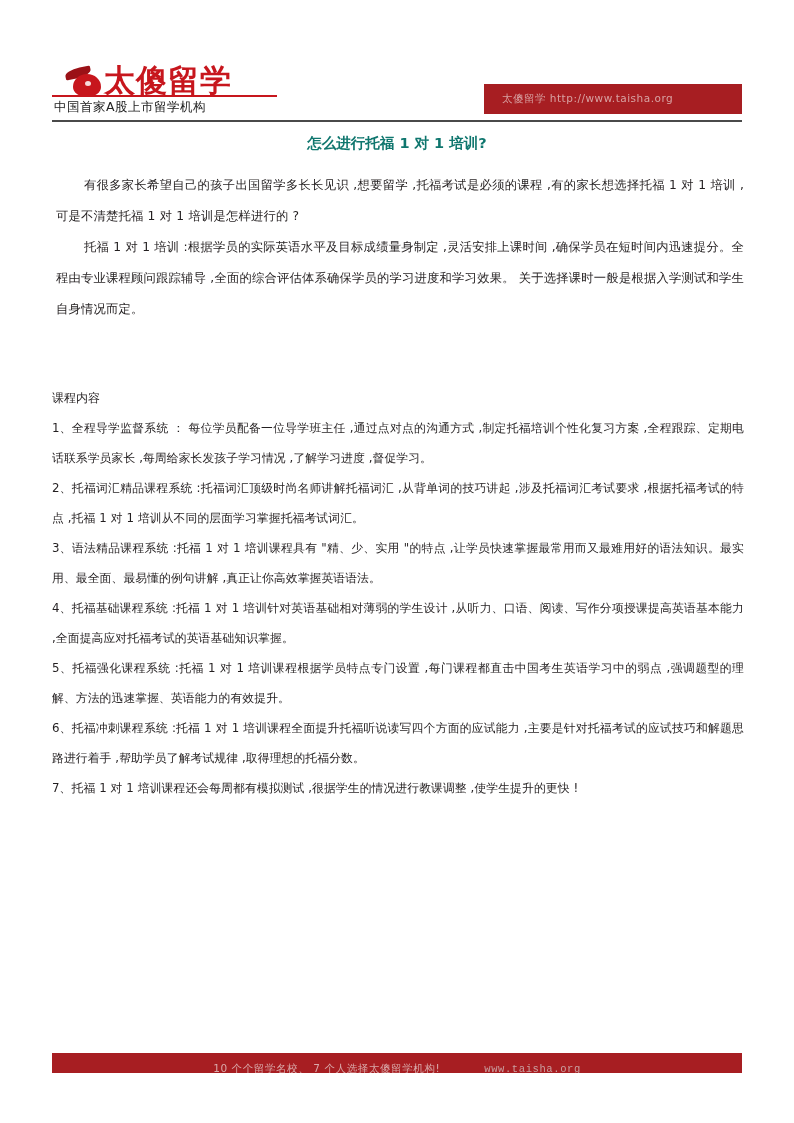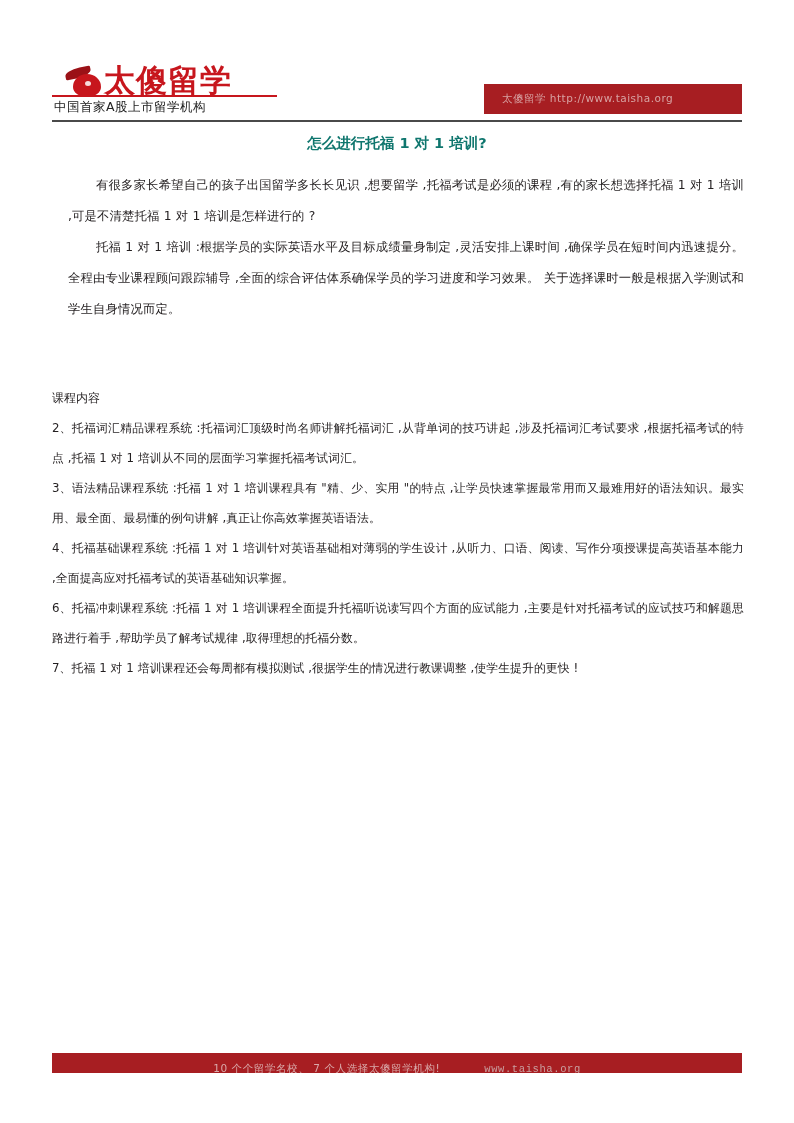--- a/index.html
+++ b/index.html
@@ -139,21 +139,21 @@
     position: absolute;
     left: 52px;
     top: 170px;
     width: 692px;
   }
   .para {
     font-size: 12.3px;
     color: #231f20;
     line-height: 31px;
     text-align: justify;
-    margin: 0 0 0 16px;
+    margin: 0 0 0 4px;
     letter-spacing: .2px;
   }
   .para.indent {
     text-indent: 28px;
   }
   .spacer-lg {
     height: 58px;
   }
   .section-label {
     font-size: 12px;
@@ -220,23 +220,25 @@
   <div class="doc-title">怎么进行托福 1 对 1 培训?</div>
 
   <div class="content">
     <p class="para indent">有很多家长希望自己的孩子出国留学多长长见识    ,想要留学 ,托福考试是必须的课程   ,有的家长想选择托福    1 对 1 培训 ,可是不清楚托福  1 对 1 培训是怎样进行的  ?</p>
     <p class="para indent">托福 1 对 1 培训 :根据学员的实际英语水平及目标成绩量身制定      ,灵活安排上课时间  ,确保学员在短时间内迅速提分。全程由专业课程顾问跟踪辅导   ,全面的综合评估体系确保学员的学习进度和学习效果。      关于选择课时一般是根据入学测试和学生自身情况而定。</p>
 
     <div class="spacer-lg"></div>
 
     <div class="section-label">课程内容</div>
 
+    <div class="list-item">1、全程导学监督系统 ： 每位学员配备一位导学班主任     ,通过点对点的沟通方式  ,制定托福培训个性化复习方案    ,全程跟踪、定期电话联系学员家长    ,每周给家长发孩子学习情况   ,了解学习进度 ,督促学习。</div>
     <div class="list-item">2、托福词汇精品课程系统  :托福词汇顶级时尚名师讲解托福词汇      ,从背单词的技巧讲起  ,涉及托福词汇考试要求  ,根据托福考试的特点  ,托福 1 对 1 培训从不同的层面学习掌握托福考试词汇。</div>
     <div class="list-item">3、语法精品课程系统  :托福 1 对 1 培训课程具有 "精、少、实用 "的特点 ,让学员快速掌握最常用而又最难用好的语法知识。最实用、最全面、最易懂的例句讲解      ,真正让你高效掌握英语语法。</div>
     <div class="list-item">4、托福基础课程系统  :托福 1 对 1 培训针对英语基础相对薄弱的学生设计     ,从听力、口语、阅读、写作分项授课提高英语基本能力  ,全面提高应对托福考试的英语基础知识掌握。</div>
+    <div class="list-item">5、托福强化课程系统  :托福 1 对 1 培训课程根据学员特点专门设置    ,每门课程都直击中国考生英语学习中的弱点      ,强调题型的理解、方法的迅速掌握、英语能力的有效提升。</div>
     <div class="list-item">6、托福冲刺课程系统  :托福 1 对 1 培训课程全面提升托福听说读写四个方面的应试能力      ,主要是针对托福考试的应试技巧和解题思路进行着手   ,帮助学员了解考试规律  ,取得理想的托福分数。</div>
     <div class="list-item">7、托福 1 对 1 培训课程还会每周都有模拟测试    ,很据学生的情况进行教课调整   ,使学生提升的更快  !</div>
   </div>
 
   <div class="footer-banner">
     <div class="footer-text">
       <span>10  个个留学名校、   7  个人选择太傻留学机构!</span>
       <span class="footer-url">www.taisha.org</span>
     </div>
   </div>

